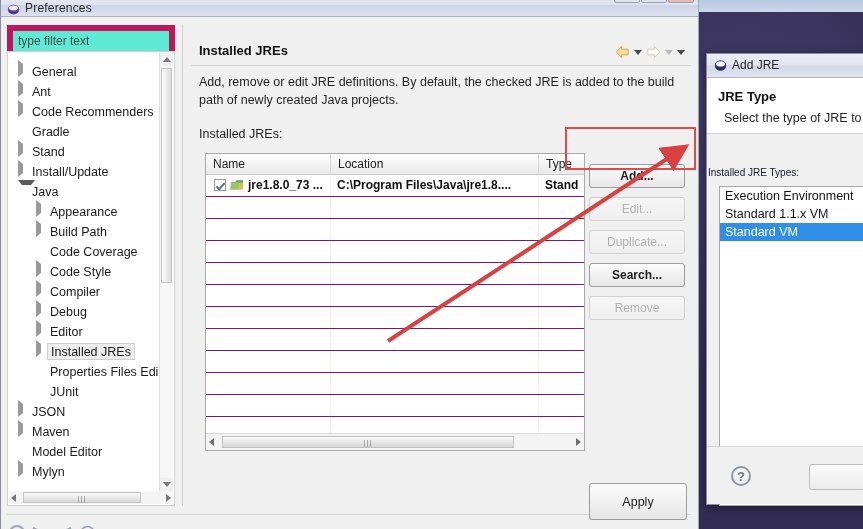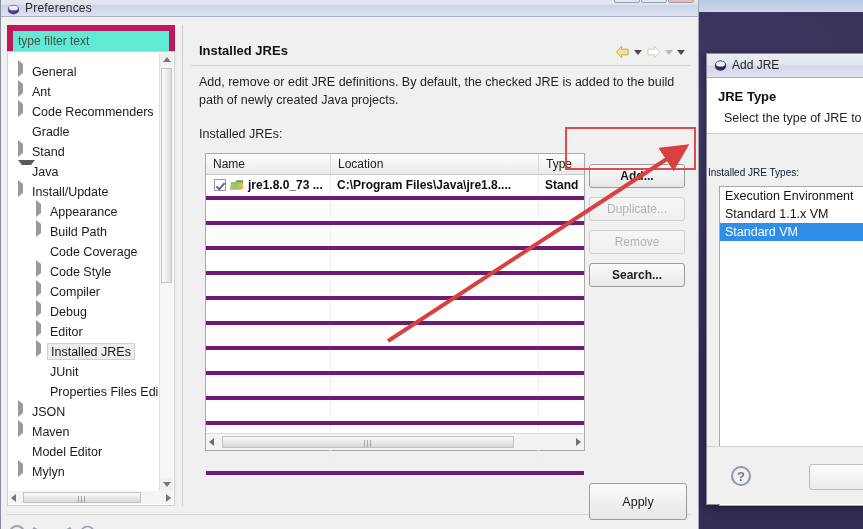--- a/index.html
+++ b/index.html
@@ -177,21 +177,21 @@
     display: flex;
   }
   .th {
     font-size: 12px; color: #222; padding: 3px 0 0 7px;
     border-right: 1px solid #d8d8d8; box-sizing: border-box; height: 21px;
   }
   .th.c0 { width: 125px; } .th.c1 { width: 208px; } .th.c2 { width: 45px; border-right: none; }
   .tbl-rows { position: absolute; left: 0; top: 21px; right: 0; bottom: 17px; }
   .tr {
     height: 21px; position: relative;
-    border-bottom: 4px solid #701a75;
+    border-bottom: 1px solid #701a75;
     display: flex; align-items: center;
   }
   .td { font-size: 12px; box-sizing: border-box; height: 21px; line-height: 21px; border-right: 1px solid #eeeeee; }
   .td.c0 { width: 125px; position: relative; }
   .td.c1 { width: 208px; padding-left: 6px; font-weight: bold; color: #0f0f0f; white-space: nowrap; overflow: hidden; }
   .td.c2 { width: 45px; padding-left: 6px; font-weight: bold; color: #0f0f0f; white-space: nowrap; overflow: hidden; border-right: none; }
   .row-check {
     position: absolute; left: 8px; top: 4px; width: 12px; height: 12px;
     background: #fff; border: 1px solid #9b9b9b; box-sizing: border-box;
   }
@@ -337,27 +337,27 @@
               <span class="lbl">Code Recommenders</span>
             </div>
             <div class="tree-item lvl0">
               <span class="lbl">Gradle</span>
             </div>
             <div class="tree-item lvl0">
               <div class="tw tri tri-right"></div>
               <span class="lbl">Stand</span>
             </div>
             <div class="tree-item lvl0">
+              <div class="tw tri tri-right"></div>
+              <span class="lbl">Install/Update</span>
+            </div>
+            <div class="tree-item lvl0">
               <div class="tw tri tri-down"></div>
               <span class="lbl">Java</span>
             </div>
-            <div class="tree-item lvl0">
-              <div class="tw tri tri-right"></div>
-              <span class="lbl">Install/Update</span>
-            </div>
             <div class="tree-item lvl1">
               <div class="tw tri tri-right"></div>
               <span class="lbl">Appearance</span>
             </div>
             <div class="tree-item lvl1">
               <div class="tw tri tri-right"></div>
               <span class="lbl">Build Path</span>
             </div>
             <div class="tree-item lvl1">
               <span class="lbl">Code Coverage</span>
@@ -376,24 +376,24 @@
             </div>
             <div class="tree-item lvl1">
               <div class="tw tri tri-right"></div>
               <span class="lbl">Editor</span>
             </div>
             <div class="tree-item lvl1 selected">
               <div class="tw tri tri-right"></div>
               <span class="lbl">Installed JREs</span>
             </div>
             <div class="tree-item lvl1">
+              <span class="lbl">Properties Files Edi</span>
+            </div>
+            <div class="tree-item lvl1">
               <span class="lbl">JUnit</span>
-            </div>
-            <div class="tree-item lvl1">
-              <span class="lbl">Properties Files Edi</span>
             </div>
             <div class="tree-item lvl0">
               <div class="tw tri tri-right"></div>
               <span class="lbl">JSON</span>
             </div>
             <div class="tree-item lvl0">
               <div class="tw tri tri-right"></div>
               <span class="lbl">Maven</span>
             </div>
             <div class="tree-item lvl0">
@@ -528,23 +528,24 @@
             <div style="position:absolute;left:3px;top:4px;width:0;height:0;border-top:4px solid transparent;border-bottom:4px solid transparent;border-right:5px solid #6f6f6f;"></div>
             <div class="thumb">
               <div class="grip">|||</div>
             </div>
             <div style="position:absolute;right:3px;top:4px;width:0;height:0;border-top:4px solid transparent;border-bottom:4px solid transparent;border-left:5px solid #6f6f6f;"></div>
           </div>
         </div>
 
         <div class="side-btns" id="side-btns">
             <div class="btn">Add...</div>
+            <div class="btn disabled">Edit...</div>
             <div class="btn disabled">Duplicate...</div>
+            <div class="btn">Search...</div>
             <div class="btn disabled">Remove</div>
-            <div class="btn">Search...</div>
           </div>
       </div>
 
       <div class="apply-rule"></div>
       <div class="btn-apply">Apply</div>
 
       <div class="bottom-icons">
         <div style="width:16px;height:16px;border:2px solid #9aa3b3;border-radius:50%;color:#8a93a3;font-size:11px;font-weight:bold;display:flex;align-items:center;justify-content:center;box-sizing:border-box;">?</div>
         <svg width="18" height="16" viewBox="0 0 18 16">
           <path d="M2 3 L13 8 M2 13 L13 8" stroke="#97a2b4" stroke-width="2" fill="none"></path>

